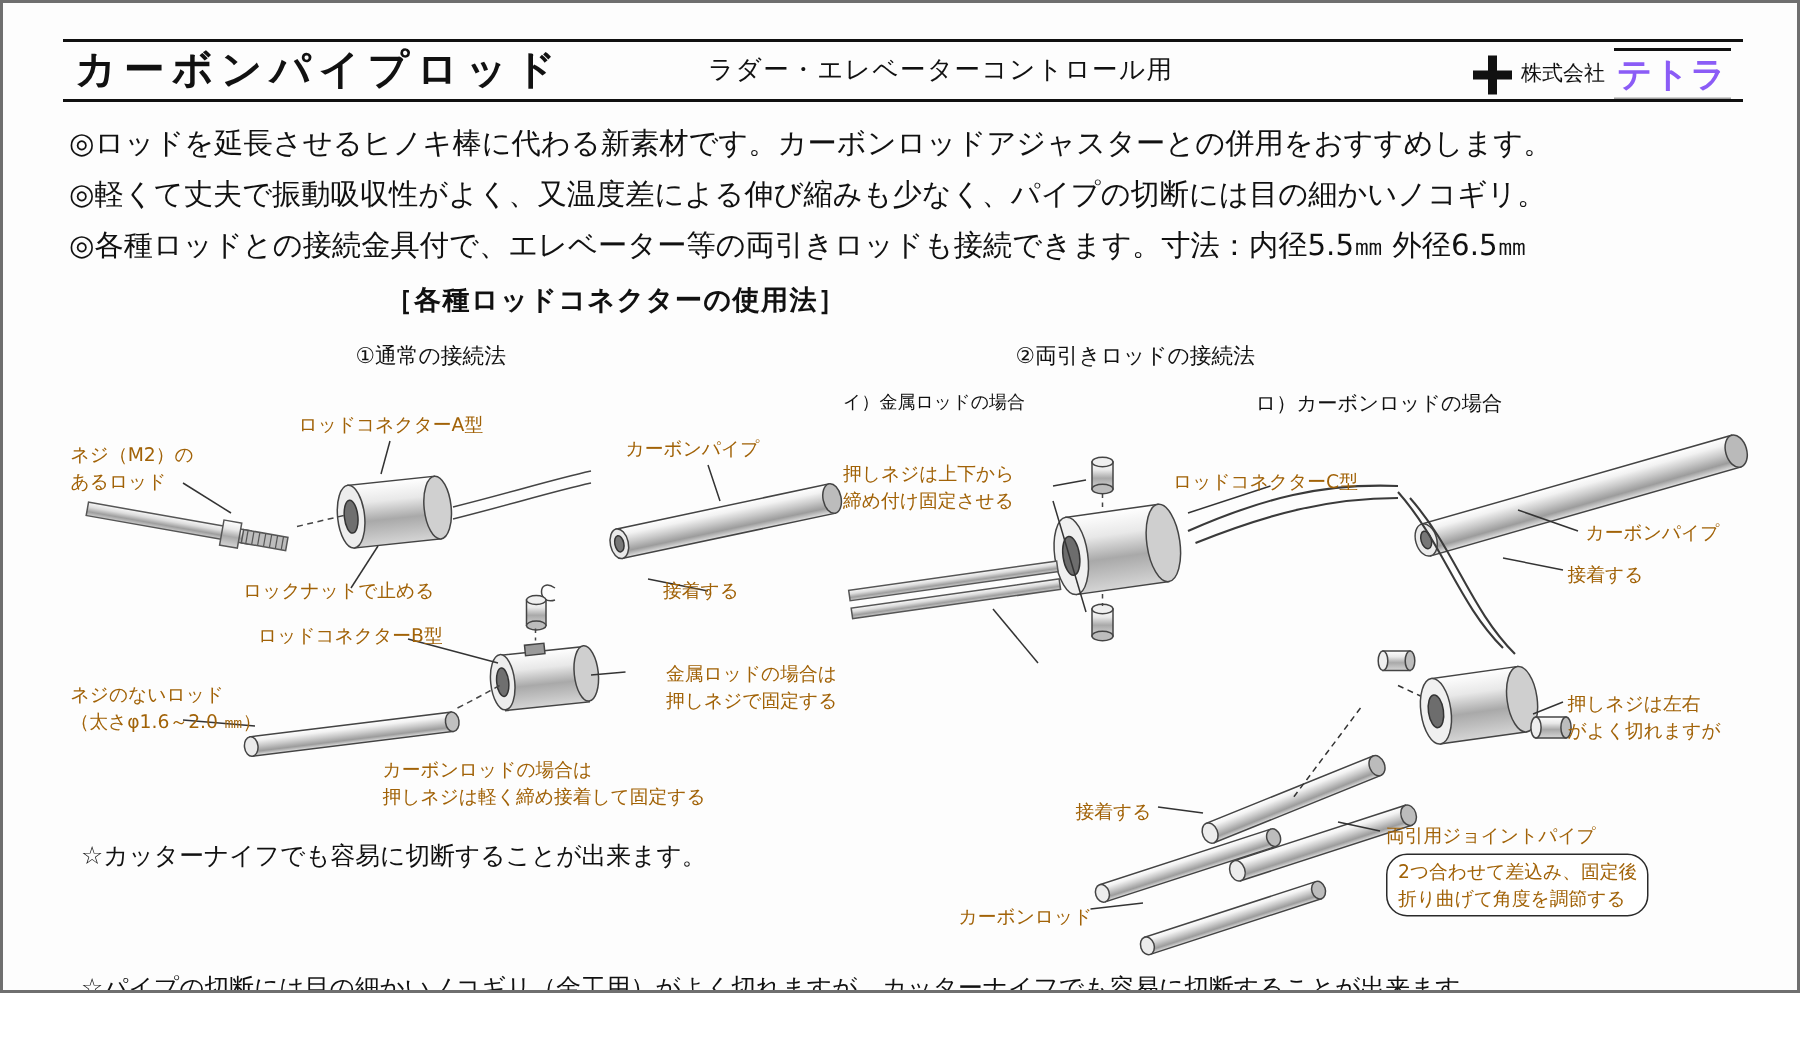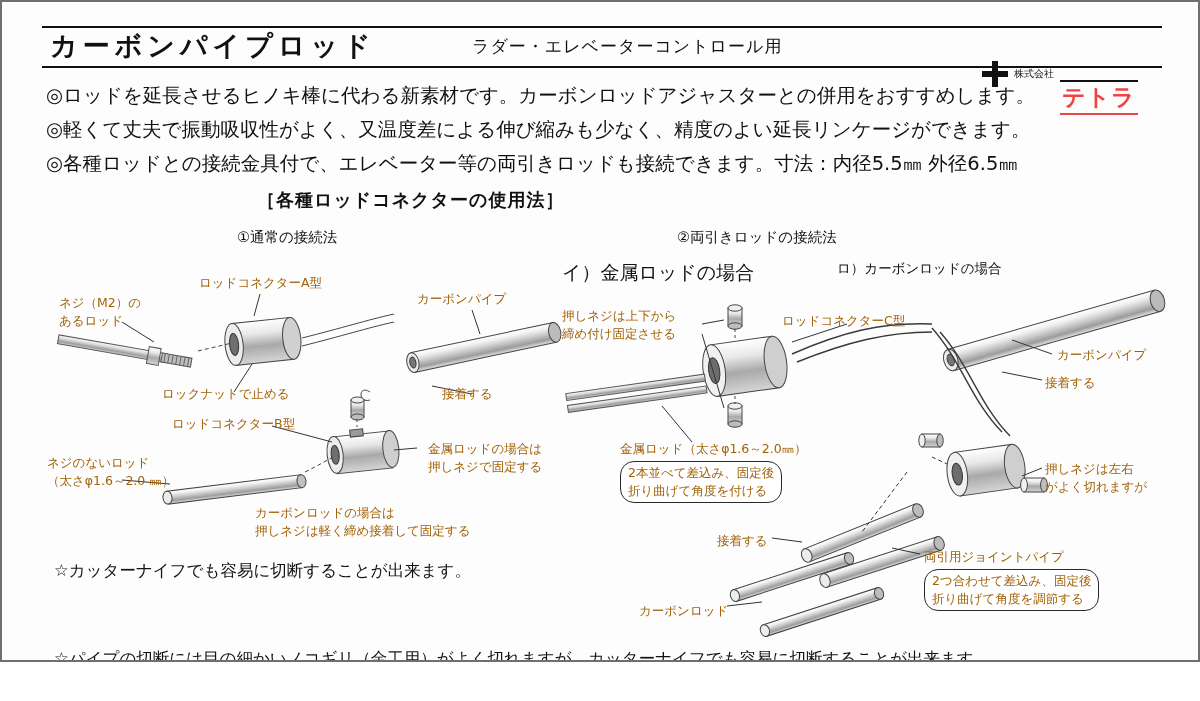--- a/index.html
+++ b/index.html
@@ -31,51 +31,51 @@
     left:980px;top:30px;display:flex;align-items:center;gap:6px;
   }
   #brand .mark{
     width:26px;height:26px;position:relative;
   }
   #brand .mark:before,#brand .mark:after{
     content:"";position:absolute;background:#111;
   }
   #brand .mark:before{left:10px;top:0;width:6px;height:26px;}
   #brand .mark:after{left:0;top:10px;width:26px;height:6px;}
-  #brand .kk{font-size:10px;color:#111;line-height:1.1;}
+  #brand .kk{font-size:14px;color:#111;line-height:1.1;}
   #brand .logo{
-    font-size:23px;font-weight:700;letter-spacing:1px;color:#ef4444;
-    border-bottom:2px solid #ef4444;border-top:2px solid #111;padding:0 2px;margin-top:48px;
+    font-size:23px;font-weight:700;letter-spacing:1px;color:#8b5cf6;
+    border-bottom:2px solid #a3a3a3;border-top:2px solid #111;padding:0 2px;
   }
   
   .bullet{
     font-size:19.5px;color:#111;white-space:nowrap;letter-spacing:0px;
   }
   #b1{left:44px;top:80px;}
   #b2{left:44px;top:114px;}
   #b3{left:44px;top:148px;}
   
   #sec-heading{
     left:255px;top:186px;font-size:18px;font-weight:700;color:#111;letter-spacing:1px;
   }
   
   #cap1{left:235px;top:226px;font-size:14.5px;}
   #cap2{left:675px;top:226px;font-size:14.5px;}
-  #cap2a{left:560px;top:258px;font-size:19px;}
+  #cap2a{left:560px;top:258px;font-size:12px;}
   #cap2b{left:835px;top:258px;font-size:13.5px;}
   
   .ann{font-size:12.5px;color:#a16207;line-height:1.45;white-space:nowrap;}
   
-  #a-screwrod{left:45px;top:292px;margin-left:12px;}
+  #a-screwrod{left:45px;top:292px;}
   #a-connA{left:197px;top:272px;}
   #a-carbonpipe{left:415px;top:288px;}
   #a-locknut{left:160px;top:383px;}
   #a-bond1{left:440px;top:383px;}
   #a-connB{left:170px;top:413px;}
-  #a-metalfix{left:426px;top:438px;}
+  #a-metalfix{left:442px;top:438px;}
   #a-noscrew{left:45px;top:452px;}
   #a-carbonrod-left{left:253px;top:502px;}
   
   #a-push-updown{left:560px;top:305px;}
   #a-connC{left:780px;top:310px;}
   #a-carbonpipe2{left:1055px;top:344px;}
   #a-bond2{left:1043px;top:372px;}
   #a-metalrod{left:618px;top:438px;}
   #a-pushlr{left:1043px;top:458px;}
   #a-bond3{left:715px;top:530px;}
@@ -286,21 +286,21 @@
   <div class="abs jp" id="title-main">カーボンパイプロッド</div>
   <div class="abs jp" id="title-sub">ラダー・エレベーターコントロール用</div>
   <div class="abs" id="brand">
     <span class="mark"></span>
     <span class="kk">株式会社</span>
     <span class="logo">テトラ</span>
   </div>
   <div class="abs" id="header-rule2"></div>
 
   <div class="abs jp bullet" id="b1">◎ロッドを延長させるヒノキ棒に代わる新素材です。カーボンロッドアジャスターとの併用をおすすめします。</div>
-  <div class="abs jp bullet" id="b2">◎軽くて丈夫で振動吸収性がよく、又温度差による伸び縮みも少なく、精度のよい延長リンケージができます。</div>
+  <div class="abs jp bullet" id="b2">◎軽くて丈夫で振動吸収性がよく、又温度差による伸び縮みも少なく、パイプの切断には目の細かいノコギリ。</div>
   <div class="abs jp bullet" id="b3">◎各種ロッドとの接続金具付で、エレベーター等の両引きロッドも接続できます。寸法：内径5.5㎜ 外径6.5㎜</div>
 
   <div class="abs jp" id="sec-heading">［各種ロッドコネクターの使用法］</div>
 
   <div class="abs jp" id="cap1">①通常の接続法</div>
   <div class="abs jp" id="cap2">②両引きロッドの接続法</div>
   <div class="abs jp" id="cap2a">イ）金属ロッドの場合</div>
   <div class="abs jp" id="cap2b">ロ）カーボンロッドの場合</div>
 
   <div class="abs jp ann" id="a-screwrod">
@@ -325,27 +325,20 @@
     <div>押しネジは軽く締め接着して固定する</div>
   </div>
 
   <div class="abs jp ann" id="a-push-updown">
     <div>押しネジは上下から</div>
     <div>締め付け固定させる</div>
   </div>
   <div class="abs jp ann" id="a-connC">ロッドコネクターC型</div>
   <div class="abs jp ann" id="a-carbonpipe2">カーボンパイプ</div>
   <div class="abs jp ann" id="a-bond2">接着する</div>
-  <div class="abs jp ann" id="a-metalrod">
-    <div>金属ロッド（太さφ1.6～2.0㎜）</div>
-    <div class="boxnote" style="display:inline-block;margin-top:3px;">
-      <div>2本並べて差込み、固定後</div>
-      <div>折り曲げて角度を付ける</div>
-    </div>
-  </div>
   <div class="abs jp ann" id="a-pushlr">
     <div>押しネジは左右</div>
     <div>がよく切れますが</div>
   </div>
   <div class="abs jp ann" id="a-bond3">接着する</div>
   <div class="abs jp ann" id="a-jointpipe">
     <div>両引用ジョイントパイプ</div>
     <div class="boxnote" style="display:inline-block;margin-top:3px;">
       <div>2つ合わせて差込み、固定後</div>
       <div>折り曲げて角度を調節する</div>

